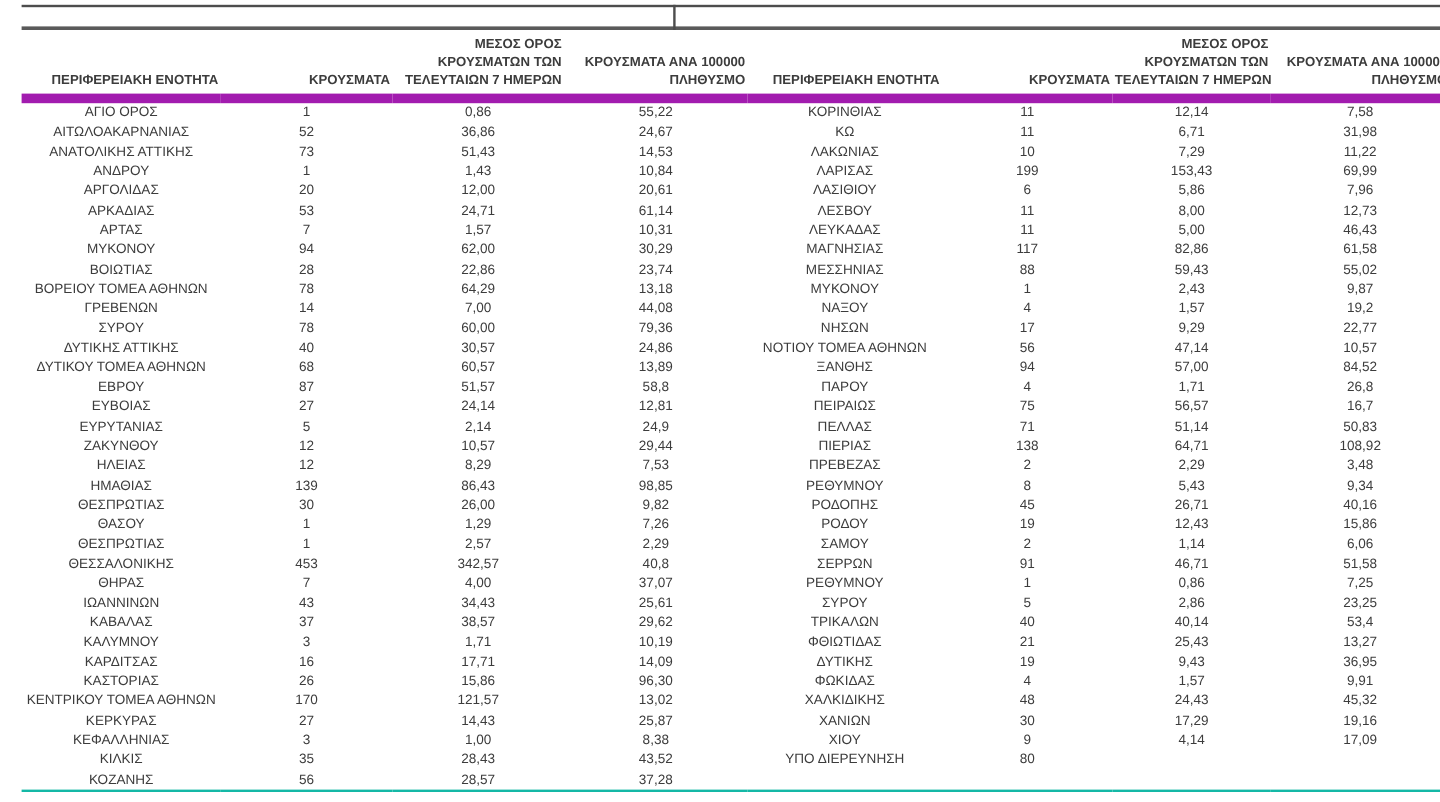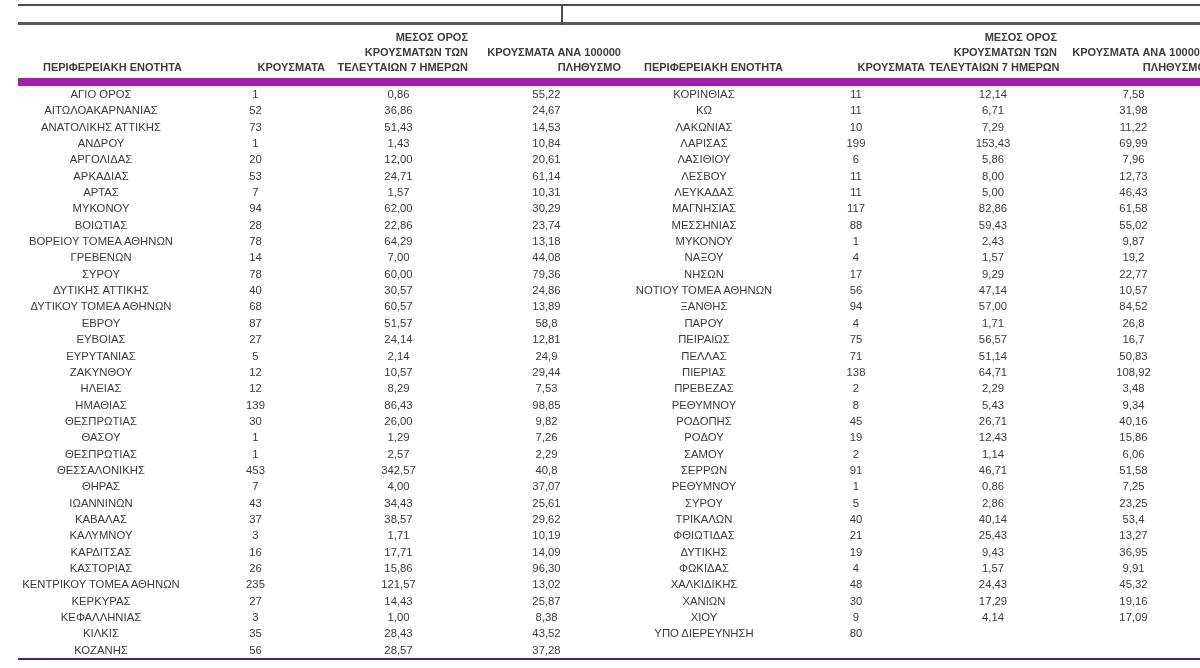--- a/index.html
+++ b/index.html
@@ -69,21 +69,21 @@
   }
   td {
     text-align: center;
     font-size: 11.3px;
     line-height: 16.34px;
     height: 16.34px;
     padding: 0 2px;
     white-space: nowrap;
   }
   tbody tr:last-child td {
-    border-bottom: 2px solid #4c1d95;
+    border-bottom: 2px solid #14b8a6;
   }
 </style>
 </head>
 <body>
 
 <div class="rule-top-1"></div>
 <div class="rule-top-2"></div>
 <div class="rule-top-v"></div>
 
 <table class="report">
@@ -427,21 +427,21 @@
         <td>26</td>
         <td>15,86</td>
         <td>96,30</td>
         <td>ΦΩΚΙΔΑΣ</td>
         <td>4</td>
         <td>1,57</td>
         <td>9,91</td>
       </tr>
       <tr>
         <td>ΚΕΝΤΡΙΚΟΥ ΤΟΜΕΑ ΑΘΗΝΩΝ</td>
-        <td>235</td>
+        <td>170</td>
         <td>121,57</td>
         <td>13,02</td>
         <td>ΧΑΛΚΙΔΙΚΗΣ</td>
         <td>48</td>
         <td>24,43</td>
         <td>45,32</td>
       </tr>
       <tr>
         <td>ΚΕΡΚΥΡΑΣ</td>
         <td>27</td>

